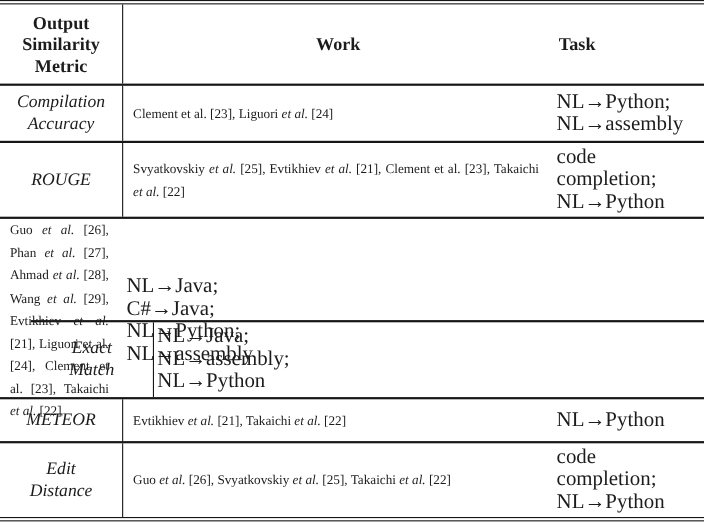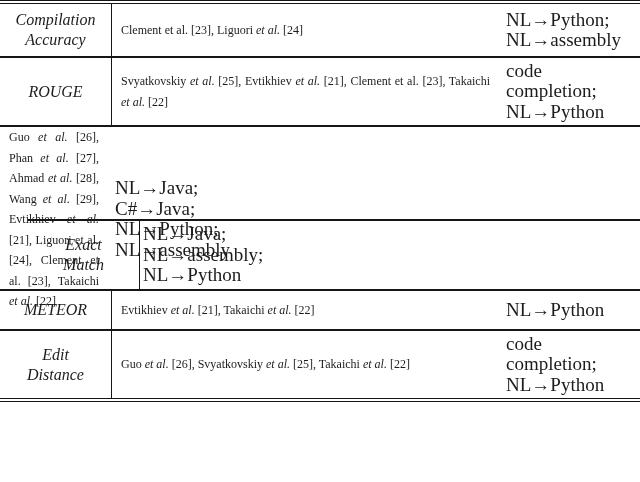--- a/index.html
+++ b/index.html
@@ -63,34 +63,41 @@
     text-align: center;
     padding: 0;
   }
   .header-row .cell-task {
     font-weight: bold;
     font-size: 16.5px;
     padding-left: 5px;
   }
 
   .h-head { height: 72px; }
-  .h-r0 { height: 52px; border-radius: 24px; }
+  .h-r0 { height: 52px; }
   .h-r1 { height: 69px; }
   .h-r2 { height: 94px; }
   .h-r3 { height: 70px; margin-left: 28px; }
   .h-r4 { height: 40px; }
   .h-r5 { height: 69px; }
 
   i { font-style: italic; }
 </style>
 </head>
 <body>
 
 <div class="paper-table">
 
+  <div class="row header-row h-head">
+    <div class="cell-metric">Output
+Similarity
+Metric</div>
+    <div class="cell-work">Work</div>
+    <div class="cell-task">Task</div>
+  </div>
 
   <div class="row h-r0">
     <div class="cell-metric">Compilation
 Accuracy</div>
     <div class="cell-work">Clement et al. [23], Liguori <i>et al.</i> [24]</div>
     <div class="cell-task">NL→Python;
 NL→assembly</div>
   </div>
 
   <div class="row h-r1">

